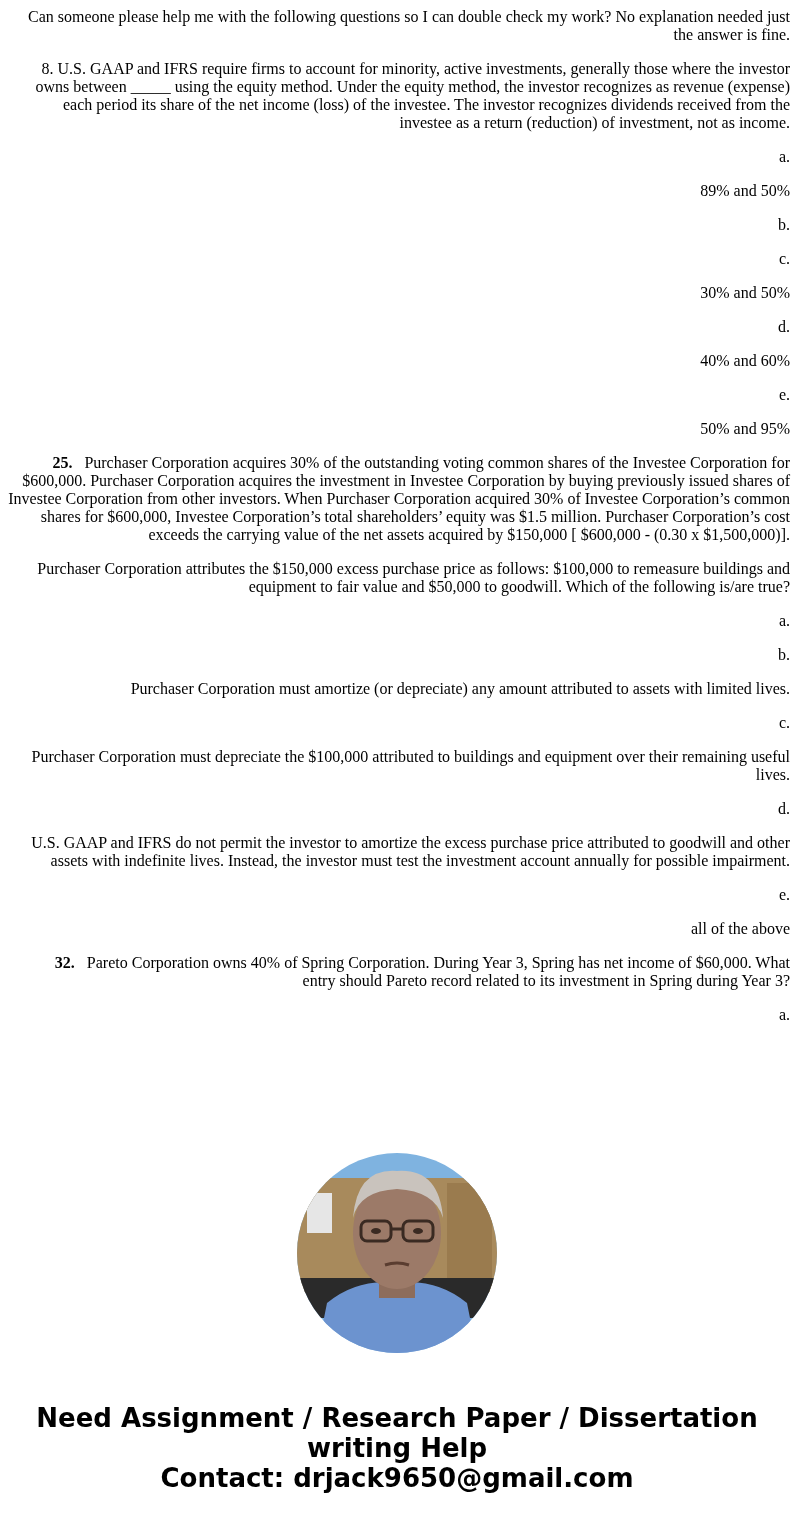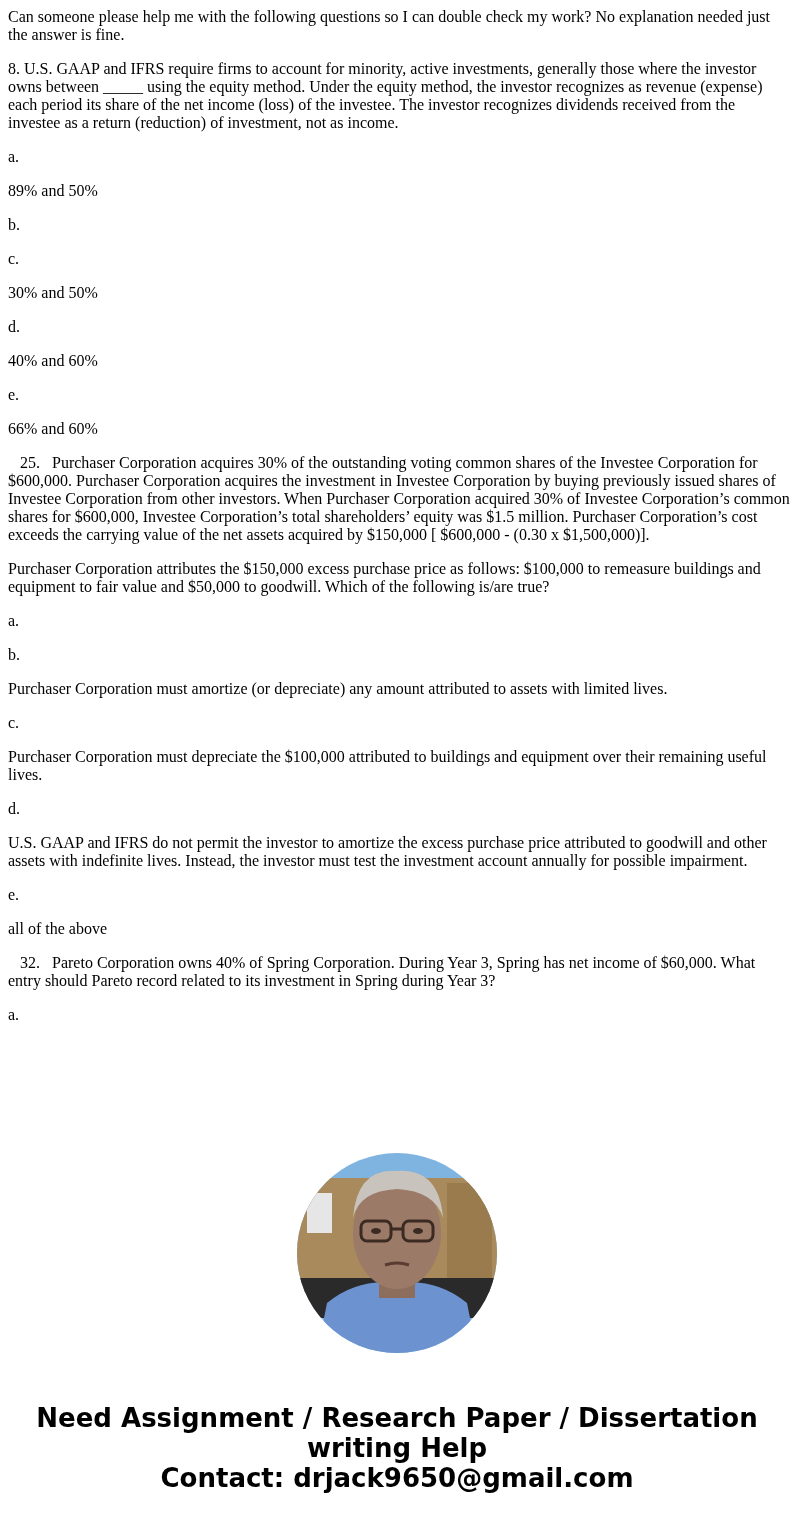--- a/index.html
+++ b/index.html
@@ -6,23 +6,23 @@
     body {
       width: 794px;
       height: 1523px;
       overflow: hidden;
       position: relative;
       color: #000;
       font-family: "Liberation Serif", serif;
       font-size: 16px;
       line-height: 18px;
     }
-    .content { padding: 8px 4px 0 8px; }
+    .content { padding: 8px 4px 0 8px; text-align: right; }
     .content p { margin: 0 0 16px 0; }
-    .indent-num { white-space: pre; }
+    .indent-num { white-space: pre; font-weight: bold; }
     .avatar-wrap {
       position: absolute;
       left: 297px;
       top: 1153px;
       width: 200px;
       height: 200px;
       border-radius: 50%;
       overflow: hidden;
     }
     .avatar-wrap svg { display: block; }
@@ -47,21 +47,21 @@
 
   <p>8. U.S. GAAP and IFRS require firms to account for minority, active investments, generally those where the investor owns between _____ using the equity method. Under the equity method, the investor recognizes as revenue (expense) each period its share of the net income (loss) of the investee. The investor recognizes dividends received from the investee as a return (reduction) of investment, not as income.</p>
   <p>a.</p>
   <p>89% and 50%</p>
   <p>b.</p>
   <p>c.</p>
   <p>30% and 50%</p>
   <p>d.</p>
   <p>40% and 60%</p>
   <p>e.</p>
-  <p>66% and 60%</p>
+  <p>50% and 95%</p>
 
   <p><span class="indent-num">   25.   </span><span>Purchaser Corporation acquires 30% of the outstanding voting common shares of the Investee Corporation for $600,000. Purchaser Corporation acquires the investment in Investee Corporation by buying previously issued shares of Investee Corporation from other investors. When Purchaser Corporation acquired 30% of Investee Corporation’s common shares for $600,000, Investee Corporation’s total shareholders’ equity was $1.5 million. Purchaser Corporation’s cost exceeds the carrying value of the net assets acquired by $150,000 [ $600,000 - (0.30 x $1,500,000)].</span></p>
   <p>Purchaser Corporation attributes the $150,000 excess purchase price as follows: $100,000 to remeasure buildings and equipment to fair value and $50,000 to goodwill. Which of the following is/are true?</p>
   <p>a.</p>
   <p>b.</p>
   <p>Purchaser Corporation must amortize (or depreciate) any amount attributed to assets with limited lives.</p>
   <p>c.</p>
   <p>Purchaser Corporation must depreciate the $100,000 attributed to buildings and equipment over their remaining useful lives.</p>
   <p>d.</p>
   <p>U.S. GAAP and IFRS do not permit the investor to amortize the excess purchase price attributed to goodwill and other assets with indefinite lives. Instead, the investor must test the investment account annually for possible impairment.</p>

